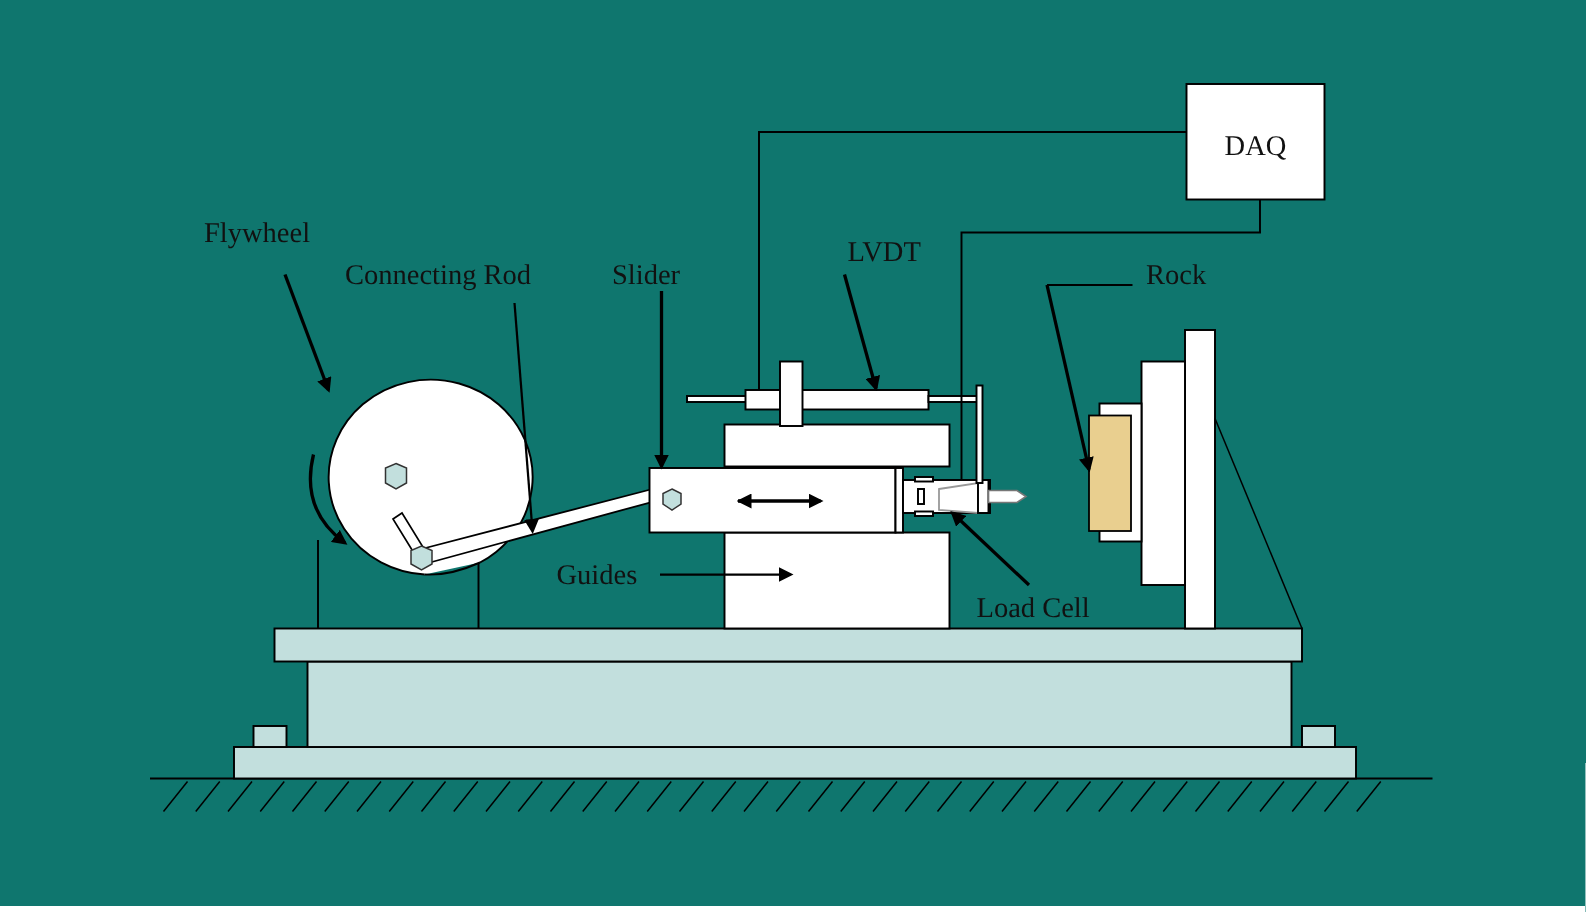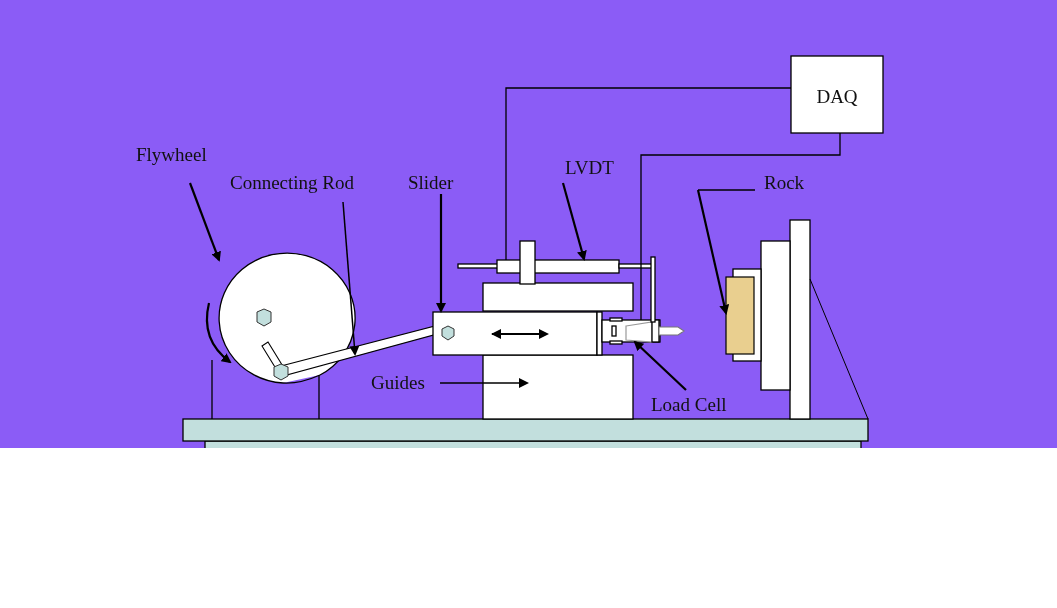--- a/index.html
+++ b/index.html
@@ -1,16 +1,16 @@
 <!DOCTYPE html>
 <html><head>
 <meta charset="utf-8">
 <style>
   html,body{margin:0;padding:0;background:#fff;}
-  #stage{position:relative;width:1057px;height:448px;overflow:hidden;background:#8b5cf6;}
+  #stage{position:relative;width:1057px;height:604px;overflow:hidden;background:#0f766e;}
   svg{position:absolute;left:0;top:0;}
   .lbl{font-family:"Liberation Serif","DejaVu Serif",serif;font-size:19px;fill:#111;}
   .ln{stroke:#000;stroke-width:1.3;fill:none;}
   .box{stroke:#000;stroke-width:1.3;fill:#fff;}
   .teal{stroke:#000;stroke-width:1.3;fill:#c2dfdd;}
   .arr{stroke:#000;stroke-width:2.2;fill:none;}
 </style>
 </head>
 <body>
 

